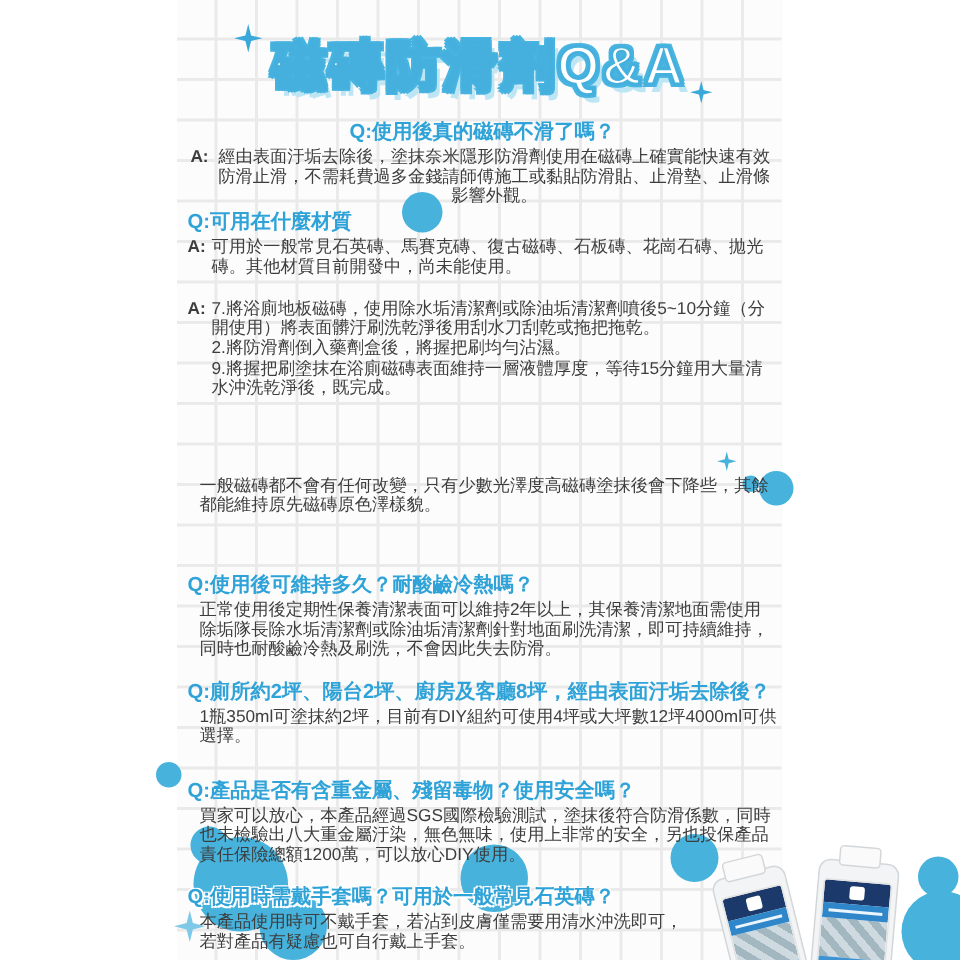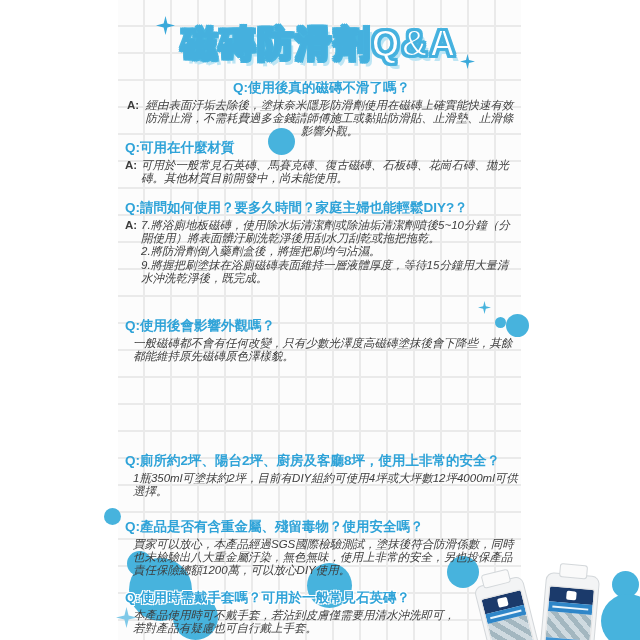--- a/index.html
+++ b/index.html
@@ -13,21 +13,21 @@
   .page-title{position:absolute;left:118px;top:20px;width:403px;text-align:center;
     font-size:36px;font-weight:bold;letter-spacing:2px;color:#ffffff;z-index:3;
     -webkit-text-stroke:2px #45b0de;
     text-shadow:-2px -2px 0 #48b4e0,2px -2px 0 #48b4e0,-2px 2px 0 #48b4e0,2px 2px 0 #48b4e0,
       -2px 0 0 #48b4e0,2px 0 0 #48b4e0,0 -2px 0 #48b4e0,0 2px 0 #48b4e0,4px 5px 0 #bde5f4;}
   .qa{position:absolute;left:125px;width:393px;z-index:2;}
   .q{font-size:13.5px;font-weight:bold;color:#2fa3d8;line-height:15px;white-space:nowrap;margin-bottom:4px;}
   .q.outlined{text-shadow:-1px -1px 0 #fff,1px -1px 0 #fff,-1px 1px 0 #fff,1px 1px 0 #fff;}
   .ans{font-size:11.5px;color:#3d3d3d;line-height:13.2px;display:flex;}
   .ans .pfx{flex:0 0 16px;font-weight:bold;color:#3d3d3d;}
-  .ans .atext{flex:1;font-style:italic;}
+  .ans .atext{flex:1;}
   .ans.noprefix{padding-left:8px;}
   .ans.narrow .atext{max-width:324px;}
   .dot{position:absolute;border-radius:50%;background:#47b3dd;z-index:1;}
   .sparkle{position:absolute;background:#3aa9da;z-index:3;
     clip-path:polygon(50% 0,60% 40%,100% 50%,60% 60%,50% 100%,40% 60%,0 50%,40% 40%);}
   .bottles{position:absolute;left:482px;top:570px;width:150px;height:70px;z-index:2;}
   .bottle{position:absolute;background:#f3f4f5;border:1px solid #d3d7da;border-radius:8px 8px 5px 5px;}
   .bottle .cap{position:absolute;top:-11px;left:9px;width:26px;height:12px;background:#fafafa;
     border:1px solid #d3d7da;border-radius:3px;}
   .bottle .label{position:absolute;left:3px;right:3px;top:12px;height:62px;background:#fff;
@@ -74,41 +74,45 @@
 
   <div class="qa" style="top:140px;">
     <div class="q"><span>Q:</span><span>可用在什麼材質</span></div>
     <div class="ans">
       <span class="pfx">A:</span>
       <span class="atext">可用於一般常見石英磚、馬賽克磚、復古磁磚、石板磚、花崗石磚、拋光磚。其他材質目前開發中，尚未能使用。</span>
     </div>
   </div>
 
   <div class="qa" style="top:200px;">
-    <div class="q"><span>Q:</span><span>請問如何使用？要多久時間？家庭主婦也能輕鬆DIY?？</span></div>
     <div class="ans">
       <span class="pfx">A:</span>
       <div class="atext">
         <div>7.將浴廁地板磁磚，使用除水垢清潔劑或除油垢清潔劑噴後5~10分鐘（分開使用）將表面髒汙刷洗乾淨後用刮水刀刮乾或拖把拖乾。</div>
         <div>2.將防滑劑倒入藥劑盒後，將握把刷均勻沾濕。</div>
         <div>9.將握把刷塗抹在浴廁磁磚表面維持一層液體厚度，等待15分鐘用大量清水沖洗乾淨後，既完成。</div>
       </div>
     </div>
   </div>
 
   <div class="qa" style="top:318px;">
-    <div class="q"><span>Q:</span><span>使用後會影響外觀嗎？</span></div>
     <div class="ans noprefix">
       <span class="atext">一般磁磚都不會有任何改變，只有少數光澤度高磁磚塗抹後會下降些，其餘都能維持原先磁磚原色澤樣貌。</span>
     </div>
   </div>
 
+  <div class="qa" style="top:382px;">
+    <div class="q"><span>Q:</span><span>使用後可維持多久？耐酸鹼冷熱嗎？</span></div>
+    <div class="ans noprefix">
+      <span class="atext">正常使用後定期性保養清潔表面可以維持2年以上，其保養清潔地面需使用除垢隊長除水垢清潔劑或除油垢清潔劑針對地面刷洗清潔，即可持續維持，同時也耐酸鹼冷熱及刷洗，不會因此失去防滑。</span>
+    </div>
+  </div>
 
   <div class="qa" style="top:453px;">
-    <div class="q"><span>Q:</span><span>廁所約2坪、陽台2坪、廚房及客廳8坪，使用上非常的安全？</span></div>
+    <div class="q"><span>Q:</span><span>廁所約2坪、陽台2坪、廚房及客廳8坪，經由表面汙垢去除後？</span></div>
     <div class="ans noprefix">
       <span class="atext">1瓶350ml可塗抹約2坪，目前有DIY組約可使用4坪或大坪數12坪4000ml可供選擇。</span>
     </div>
   </div>
 
   <div class="qa" style="top:519px;">
     <div class="q"><span>Q:</span><span>產品是否有含重金屬、殘留毒物？使用安全嗎？</span></div>
     <div class="ans noprefix">
       <span class="atext">買家可以放心，本產品經過SGS國際檢驗測試，塗抹後符合防滑係數，同時也未檢驗出八大重金屬汙染，無色無味，使用上非常的安全，另也投保產品責任保險總額1200萬，可以放心DIY使用。</span>
     </div>

